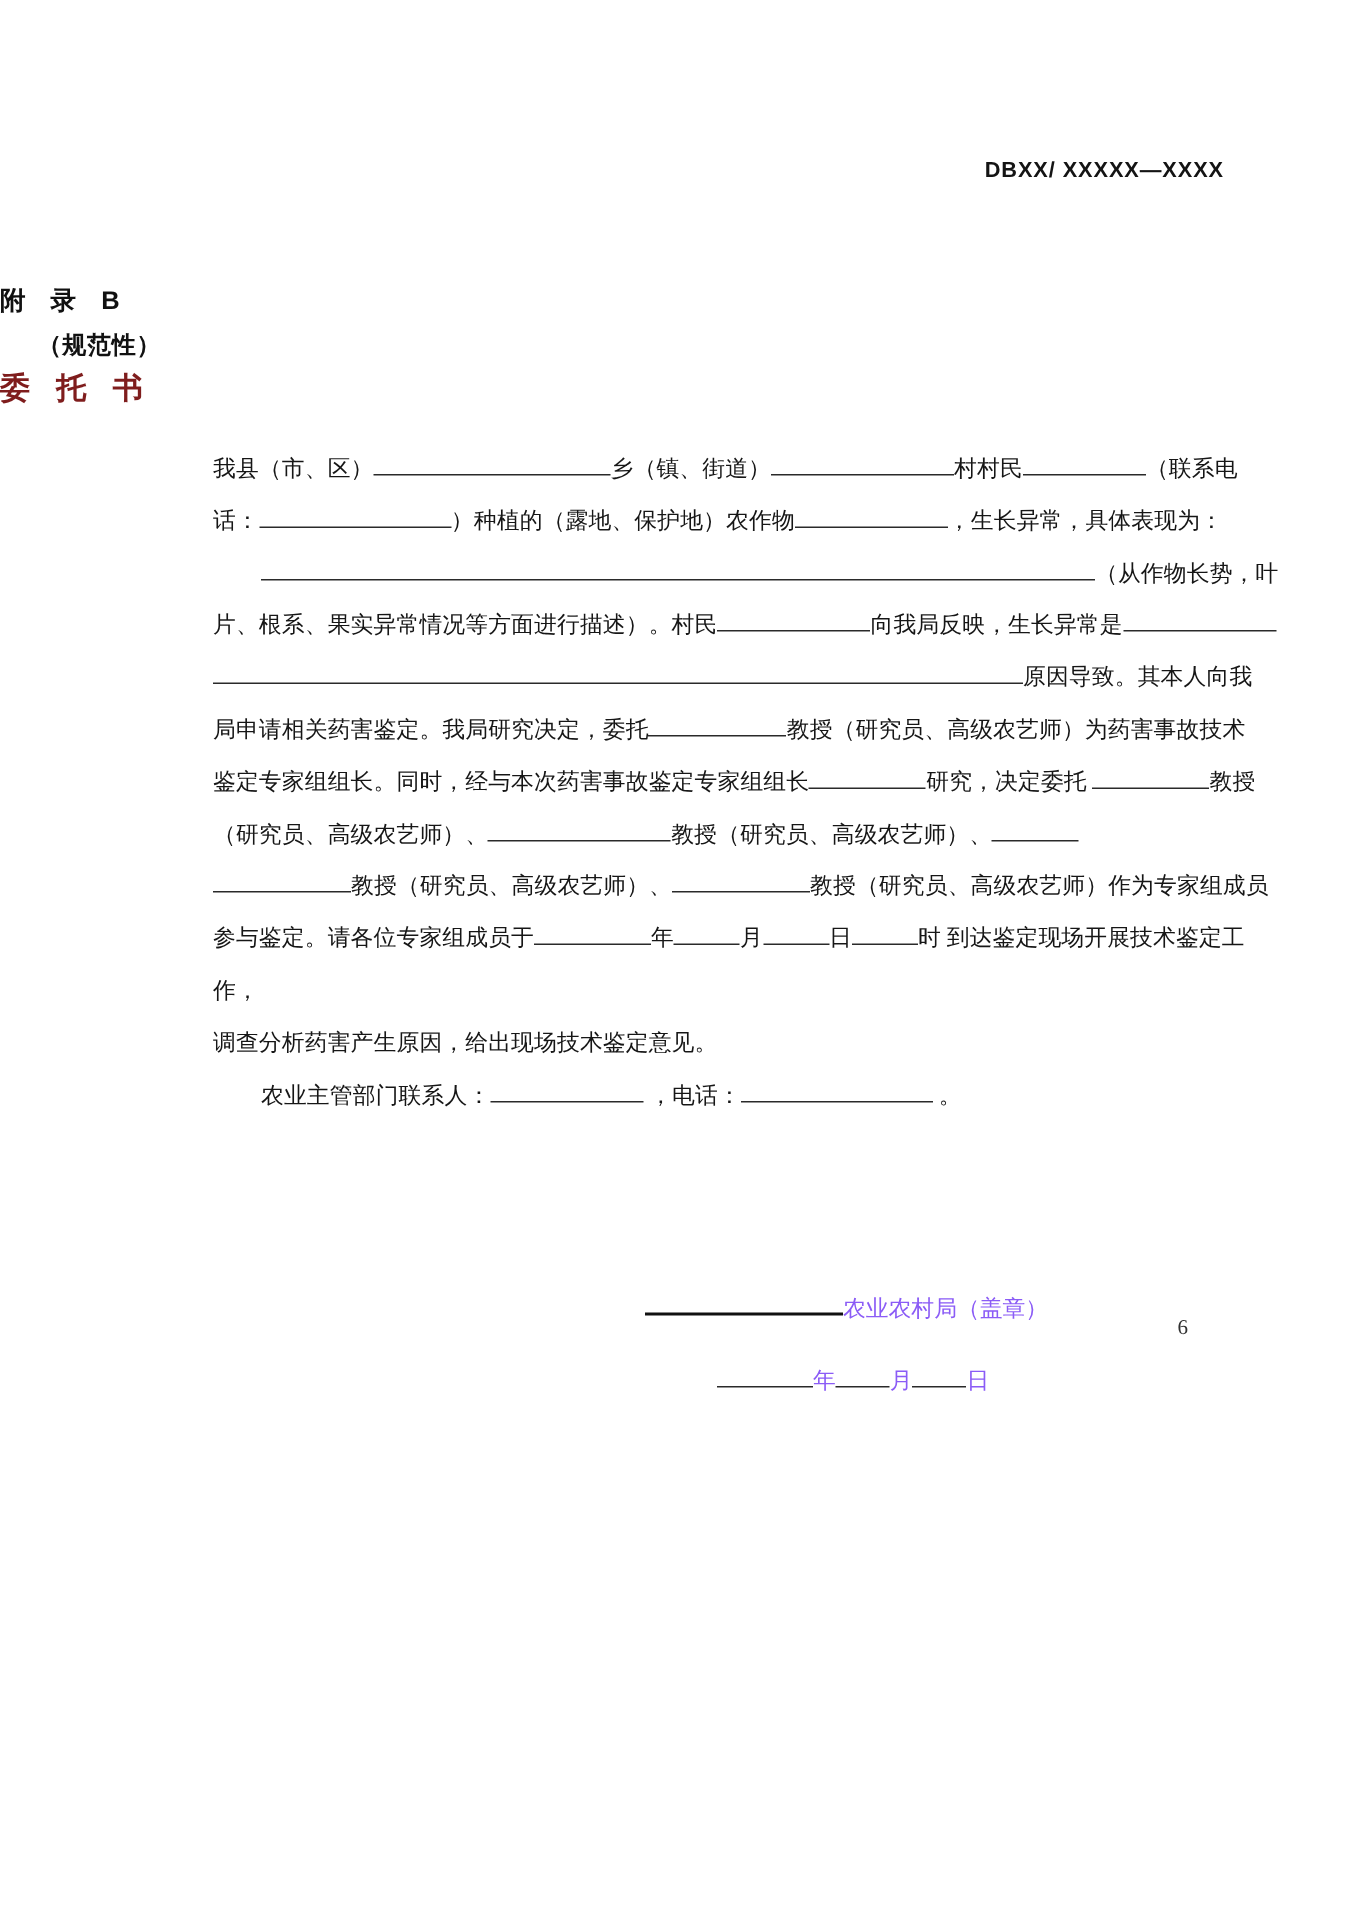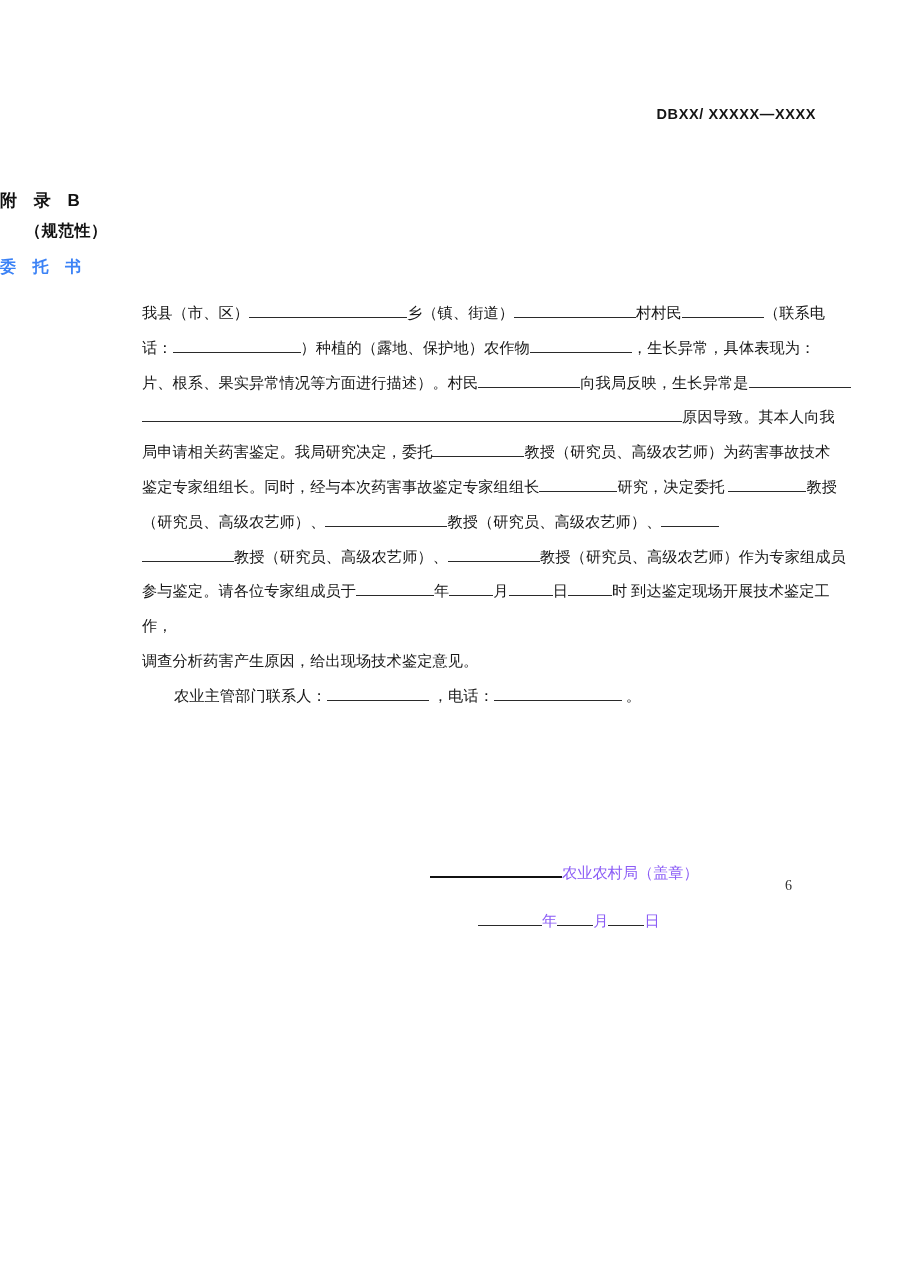--- a/index.html
+++ b/index.html
@@ -53,25 +53,25 @@
     font-size: 16px;
     font-weight: bold;
     letter-spacing: 0.5px;
     color: #111;
     line-height: 1.75;
     margin-top: 3px;
     margin-left: 25px;
   }
   .title-third {
     font-family: "Liberation Sans", "DejaVu Sans", sans-serif;
-    font-size: 16px;
+    font-size: 20px;
     font-weight: bold;
     letter-spacing: 6px;
-    color: #3b82f6;
-    margin-top: 12px;
+    color: #7f1d1d;
+    margin-top: 0;
   }
 
   
   .body-block {
     position: absolute;
     top: 296px;
     left: 142px;
     width: 688px;
   }
   .line {
@@ -138,20 +138,21 @@
 
   <div class="title-block">
     <div class="title-main">附  录  B</div>
     <div class="title-sub">（规范性）</div>
     <div class="title-third">委 托 书</div>
   </div>
 
   <div class="body-block" id="body-block">
       <div class="line"><span class="t">我县（市、区）</span><span class="blank" style="width: 158px;"></span><span class="t">乡（镇、街道）</span><span class="blank" style="width: 122px;"></span><span class="t">村村民</span><span class="blank" style="width: 82px;"></span><span class="t">（联系电</span></div>
       <div class="line"><span class="t">话：</span><span class="blank" style="width: 128px;"></span><span class="t">）种植的（露地、保护地）农作物</span><span class="blank" style="width: 102px;"></span><span class="t">，生长异常，具体表现为：</span></div>
+      <div class="line"><span class="indent"></span><span class="blank" style="width: 556px;"></span><span class="t">（从作物长势，叶</span></div>
       <div class="line"><span class="t">片、根系、果实异常情况等方面进行描述）。村民</span><span class="blank" style="width: 102px;"></span><span class="t">向我局反映，生长异常是</span><span class="blank" style="width: 102px;"></span></div>
       <div class="line"><span class="blank" style="width: 540px;"></span><span class="t">原因导致。其本人向我</span></div>
       <div class="line"><span class="t">局申请相关药害鉴定。我局研究决定，委托</span><span class="blank" style="width: 92px;"></span><span class="t">教授（研究员、高级农艺师）为药害事故技术</span></div>
       <div class="line"><span class="t">鉴定专家组组长。同时，经与本次药害事故鉴定专家组组长</span><span class="blank" style="width: 78px;"></span><span class="t">研究，决定委托 </span><span class="blank" style="width: 78px;"></span><span class="t">教授</span></div>
       <div class="line"><span class="t">（研究员、高级农艺师）、</span><span class="blank" style="width: 122px;"></span><span class="t">教授（研究员、高级农艺师）、</span><span class="blank" style="width: 58px;"></span></div>
       <div class="line"><span class="blank" style="width: 92px;"></span><span class="t">教授（研究员、高级农艺师）、</span><span class="blank" style="width: 92px;"></span><span class="t">教授（研究员、高级农艺师）作为专家组成员</span></div>
       <div class="line"><span class="t">参与鉴定。请各位专家组成员于</span><span class="blank" style="width: 78px;"></span><span class="t">年</span><span class="blank" style="width: 44px;"></span><span class="t">月</span><span class="blank" style="width: 44px;"></span><span class="t">日</span><span class="blank" style="width: 44px;"></span><span class="t">时</span><span class="t"> 到达鉴定现场开展技术鉴定工</span></div>
       <div class="line"><span class="t">作，</span></div>
       <div class="line"><span class="t">调查分析药害产生原因，给出现场技术鉴定意见。</span></div>
       <div class="line"><span class="indent"></span><span class="t">农业主管部门联系人：</span><span class="blank" style="width: 102px;"></span><span class="t"> ，电话：</span><span class="blank" style="width: 128px;"></span><span class="t"> 。</span></div>

